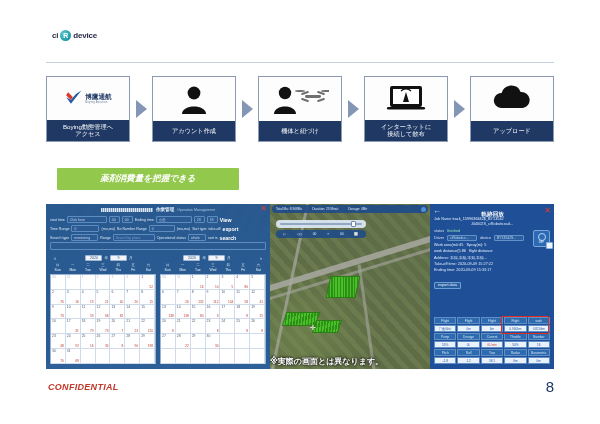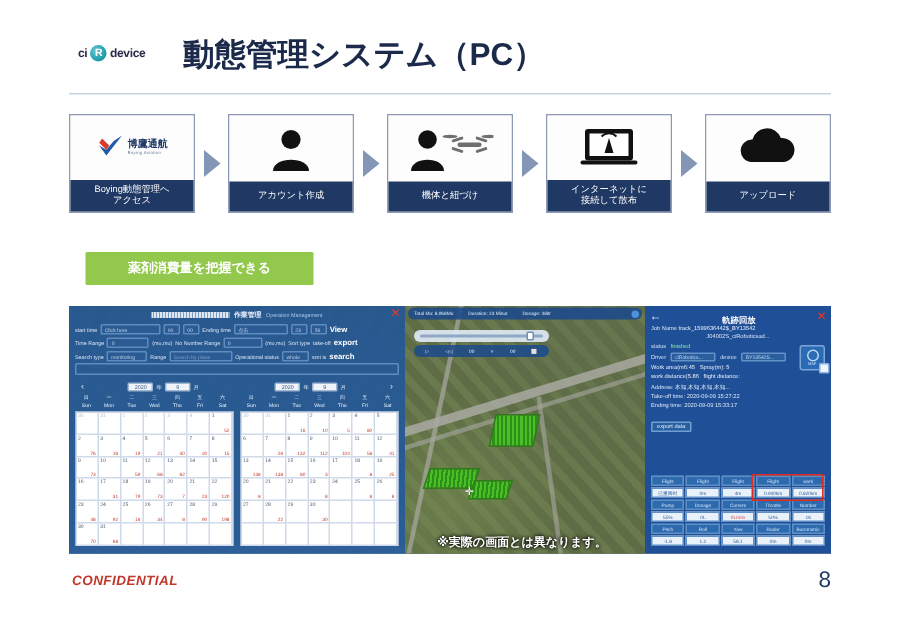--- a/index.html
+++ b/index.html
@@ -41,21 +41,21 @@
   .boying-m { width: 20px; height: 20px; position: relative; }
   .boying-cn { font-size: 7px; color: #1f3864; font-weight: 700; line-height: 1; }
   .boying-sub { font-size: 3px; color: #6e7fa0; letter-spacing: .2px; }
 
   
   .greens { position: absolute; left: 57px; top: 168px; width: 490px; height: 22px;
             display: flex; gap: 16px; }
   .green { background: #92c84b; color: #ffffff; font-size: 8.6px; font-weight: 700;
            display: flex; align-items: center; justify-content: center;
            border-radius: 1px; }
-  .g1 { width: 140px; } .g2 { width: 152px; } .g3 { width: 152px; }
+  .g1 { width: 140px; } .g2 { width: 152px; } .g3 { width: 182px; font-style: italic; }
 
   
   .shots { position: absolute; left: 46px; top: 204px; width: 508px; height: 165px;
            display: flex; background: #0b1a33; }
 
   
   .cal { position: relative; width: 224px; height: 165px; background: #3a6ea8;
          overflow: hidden; }
   .cal-bg { position: absolute; inset: 0;
             background:
@@ -134,21 +134,21 @@
   .slider { height: 8px; background: rgba(225,235,248,.9); border-radius: 4px;
             position: relative; }
   .slider i { position: absolute; left: 4px; right: 4px; top: 3px; height: 2px;
               background: #8fa8c6; border-radius: 1px; }
   .slider b { position: absolute; right: 10px; top: 1px; width: 5px; height: 6px;
               background: #fff; border: .5px solid #6f8db0; border-radius: 1px; }
   .playbar { margin-top: 2px; height: 8px; background: rgba(28,74,140,.85);
              border-radius: 4px; display: flex; align-items: center;
              justify-content: space-around; padding: 0 2px; }
   .playbar span { font-size: 3.2px; color: #e4eefc; }
-  .map-note { position: absolute; left: 0; right: 4px; bottom: 2px; text-align: center;
+  .map-note { position: absolute; left: 0; right: 4px; bottom: 2px; text-align: left;
               font-size: 8px; font-weight: 700; color: #ffffff;
               text-shadow: 0 0 2px #000, 0 0 3px #000; }
 
   
   .detail { position: relative; width: 124px; height: 165px; background: #1f4f96;
             overflow: hidden; }
   .dt-head { height: 13px; display: flex; align-items: center; padding: 0 3px;
              justify-content: space-between; }
   .dt-back { color: #e6eefb; font-size: 8px; line-height: 8px; }
   .dt-title { text-align: center; }
@@ -199,21 +199,20 @@
 <body>
 
 <div class="slide">
 
   <div class="header">
     <div class="logo">
       <span class="logo-ci">ci</span>
       <span class="logo-mark">R</span>
       <span class="logo-txt">device</span>
     </div>
-    <div class="title">動態管理システム（PC）</div>
     <div class="rule"></div>
   </div>
 
   <div class="flow">
 
     <div class="node">
       <div class="node-ico">
         <div class="boying">
           <div class="boying-m">
             <svg width="20" height="20" viewBox="0 0 20 20">

